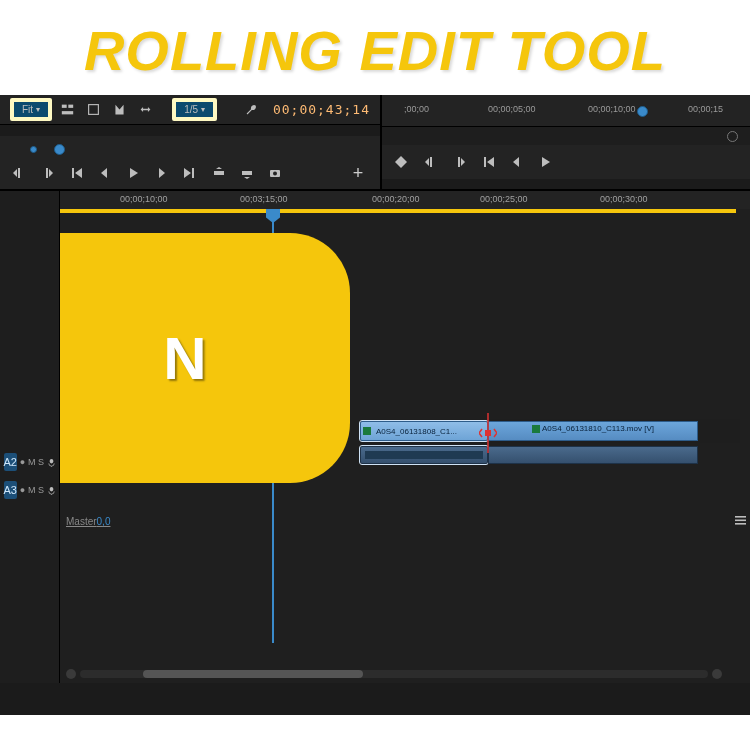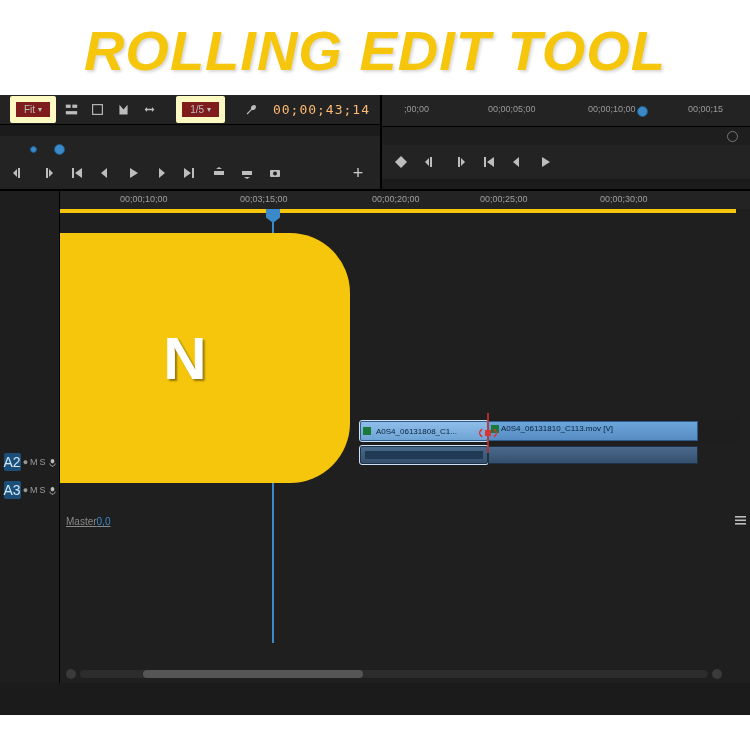--- a/index.html
+++ b/index.html
@@ -1,21 +1,21 @@
 <!DOCTYPE html>
 <html><head>
 <meta charset="utf-8">
 <style>
 * { margin:0; padding:0; box-sizing:border-box; }
 body { width:750px; height:750px; background:#fff; font-family:Arial,Helvetica,sans-serif; overflow:hidden; }
 .title-banner { width:100%; padding:18px 0 12px 0; text-align:center; }
 .title-banner h1 { font-family:Arial Black,Arial,sans-serif; font-weight:900; font-style:italic; font-size:56px; color:#f5c60c; letter-spacing:1px; text-shadow:2px 2px 3px rgba(0,0,0,.15); }
 .editor { background:#1b1b1b; width:100%; height:620px; position:relative; color:#bdbdbd; font-size:11px; }
 .toolbar { display:flex; align-items:center; height:32px; border-bottom:1px solid #000; background:#232323; padding:0 10px; gap:4px; }
-.sel { background:#7f1d1d; border:6px solid #fef9c3; padding:2px 8px; font-size:10px; display:flex; align-items:center; gap:3px; border-radius:2px; }
+.sel { background:#0c4a6e; border:4px solid #fef9c3; padding:2px 8px; font-size:10px; display:flex; align-items:center; gap:3px; border-radius:2px; }
 .chev { font-size:8px; }
 .ibtn { width:22px; height:22px; display:flex; align-items:center; justify-content:center; border-radius:2px; }
 .ibtn svg { width:13px; height:13px; }
 svg { fill:#bdbdbd; }
 .spacer { flex:0 0 auto; width:8px; }
 .tc { font-family:monospace; font-size:13px; color:#fdba74; letter-spacing:1px; margin-left:6px; }
 .upper { display:flex; height:96px; border-bottom:2px solid #000; }
 .upper-left { width:382px; border-right:2px solid #000; display:flex; flex-direction:column; }
 .upper-right { flex:1; display:flex; flex-direction:column; }
 .ruler-mini { height:24px; background:#232323; position:relative; overflow:hidden;margin-top:11px; }
@@ -25,35 +25,35 @@
 .marker-row { height:18px; background:#1e1e1e; display:flex; align-items:center; justify-content:flex-end; padding-right:12px; }
 .marker-row .circ { width:11px; height:11px; border:1px solid #777; border-radius:50%; }
 .transport { height:34px; background:#232323; display:flex; align-items:center; padding:0 10px; gap:12px; }
 .tbtn { width:18px; height:18px; display:flex; align-items:center; justify-content:center; }
 .tbtn svg { width:12px; height:12px; }
 .tbtn-group { display:flex; gap:10px; }
 .plus { width:24px; height:24px; display:flex; align-items:center; justify-content:center; font-size:18px; color:#ccc; margin-left:auto; }
 .lower { display:flex; height:492px; }
 .left-col { width:60px; background:#1e1e1e; border-right:1px solid #000; display:flex; flex-direction:column; align-items:center; padding-top:260px; gap:6px; }
 .track-hdr { width:52px; height:22px; display:flex; align-items:center; gap:2px; font-size:9px; }
-.chip { width:18px; height:18px; background:#1c4f78; color:#cfe7fb; display:flex; align-items:center; justify-content:center; font-size:14px; border-radius:2px; }
+.chip { width:18px; height:18px; background:#1c4f78; color:#cfe7fb; display:flex; align-items:center; justify-content:center; font-size:11px; border-radius:2px; }
 .small-ico { width:14px; height:14px; display:flex; align-items:center; justify-content:center; font-size:9px; color:#999; }
 .master-row { width:100%; padding:6px 4px; font-size:10px; display:flex; align-items:center; justify-content:space-between; color:#888;text-decoration:underline; }
 .master-row .val { color:#3a8aca;text-align:center; }
 .timeline-area { flex:1; background:#1f1f1f; position:relative; overflow:hidden; }
 .tl-ruler { height:18px; background:#232323; position:relative; }
 .tl-ruler .lbl2 { position:absolute; top:3px; font-size:9px; color:#a0a0a0; }
 .yellow-bar { position:absolute; top:18px; left:0; right:14px; height:4px; background:#f5c60c; }
 .playhead-head { position:absolute; top:18px; width:14px; height:14px; background:#3a8aca; clip-path:polygon(0 0,100% 0,100% 60%,50% 100%,0 60%); transform:translateX(-50%); }
 .playhead-line { position:absolute; top:18px; width:2px; bottom:40px; background:#3a8aca; transform:translateX(-50%); }
 .key-badge { position:absolute; left:0; top:42px; width:290px; height:250px; background:#f5c60c; border-top-right-radius:60px; border-bottom-right-radius:60px; display:flex; align-items:center; justify-content:center; }
 .key-badge .N { font-family:Arial Black,Arial; font-weight:900; font-size:60px; color:#fff; text-shadow:2px 2px 2px rgba(0,0,0,.4); margin-left:-40px; }
 .clip-zone { position:absolute; top:228px; left:300px; right:10px; }
 .video-track { height:24px; background:#1e1e1e; position:relative; margin-bottom:2px; }
-.clip { position:absolute; top:2px; height:20px; background:linear-gradient(#6ca6db,#568cc2); border:1px solid #2d5c8a; font-size:8px; color:#08213a; padding:2px 2px; overflow:hidden; white-space:nowrap; }
+.clip { position:absolute; top:2px; height:20px; background:linear-gradient(#6ca6db,#568cc2); border:1px solid #2d5c8a; font-size:8px; color:#08213a; padding:2px 2px; overflow:hidden; white-space:nowrap;text-align:center; }
 .clip.sel { outline:1px solid #cfe2f5; background:linear-gradient(#8fbde8,#6ea4d6); }
 .clip-thumb { display:inline-block; width:8px; height:8px; background:#1a7a3c; margin-right:2px; vertical-align:middle; }
 .audio-track { height:20px; position:relative; margin-bottom:4px; }
 .aclip { position:absolute; top:1px; height:18px; background:linear-gradient(#4a6a8c,#35506e); border:1px solid #1e3248; }
 .aclip.sel { outline:1px solid #cfe2f5; }
 .aclip-inner { position:absolute; top:4px; bottom:4px; left:4px; right:4px; background:#1f3a52; }
 .edit-cursor { position:absolute; top:222px; width:18px; height:40px; pointer-events:none; transform:translateX(-50%); }
 .scrollbar { position:absolute; bottom:4px; left:6px; right:28px; height:10px; display:flex; align-items:center; gap:4px; }
 .sb-end { width:10px; height:10px; border-radius:50%; background:#3a3a3a; }
 .sb-track { flex:1; height:8px; background:#2c2c2c; border-radius:4px; position:relative; }

